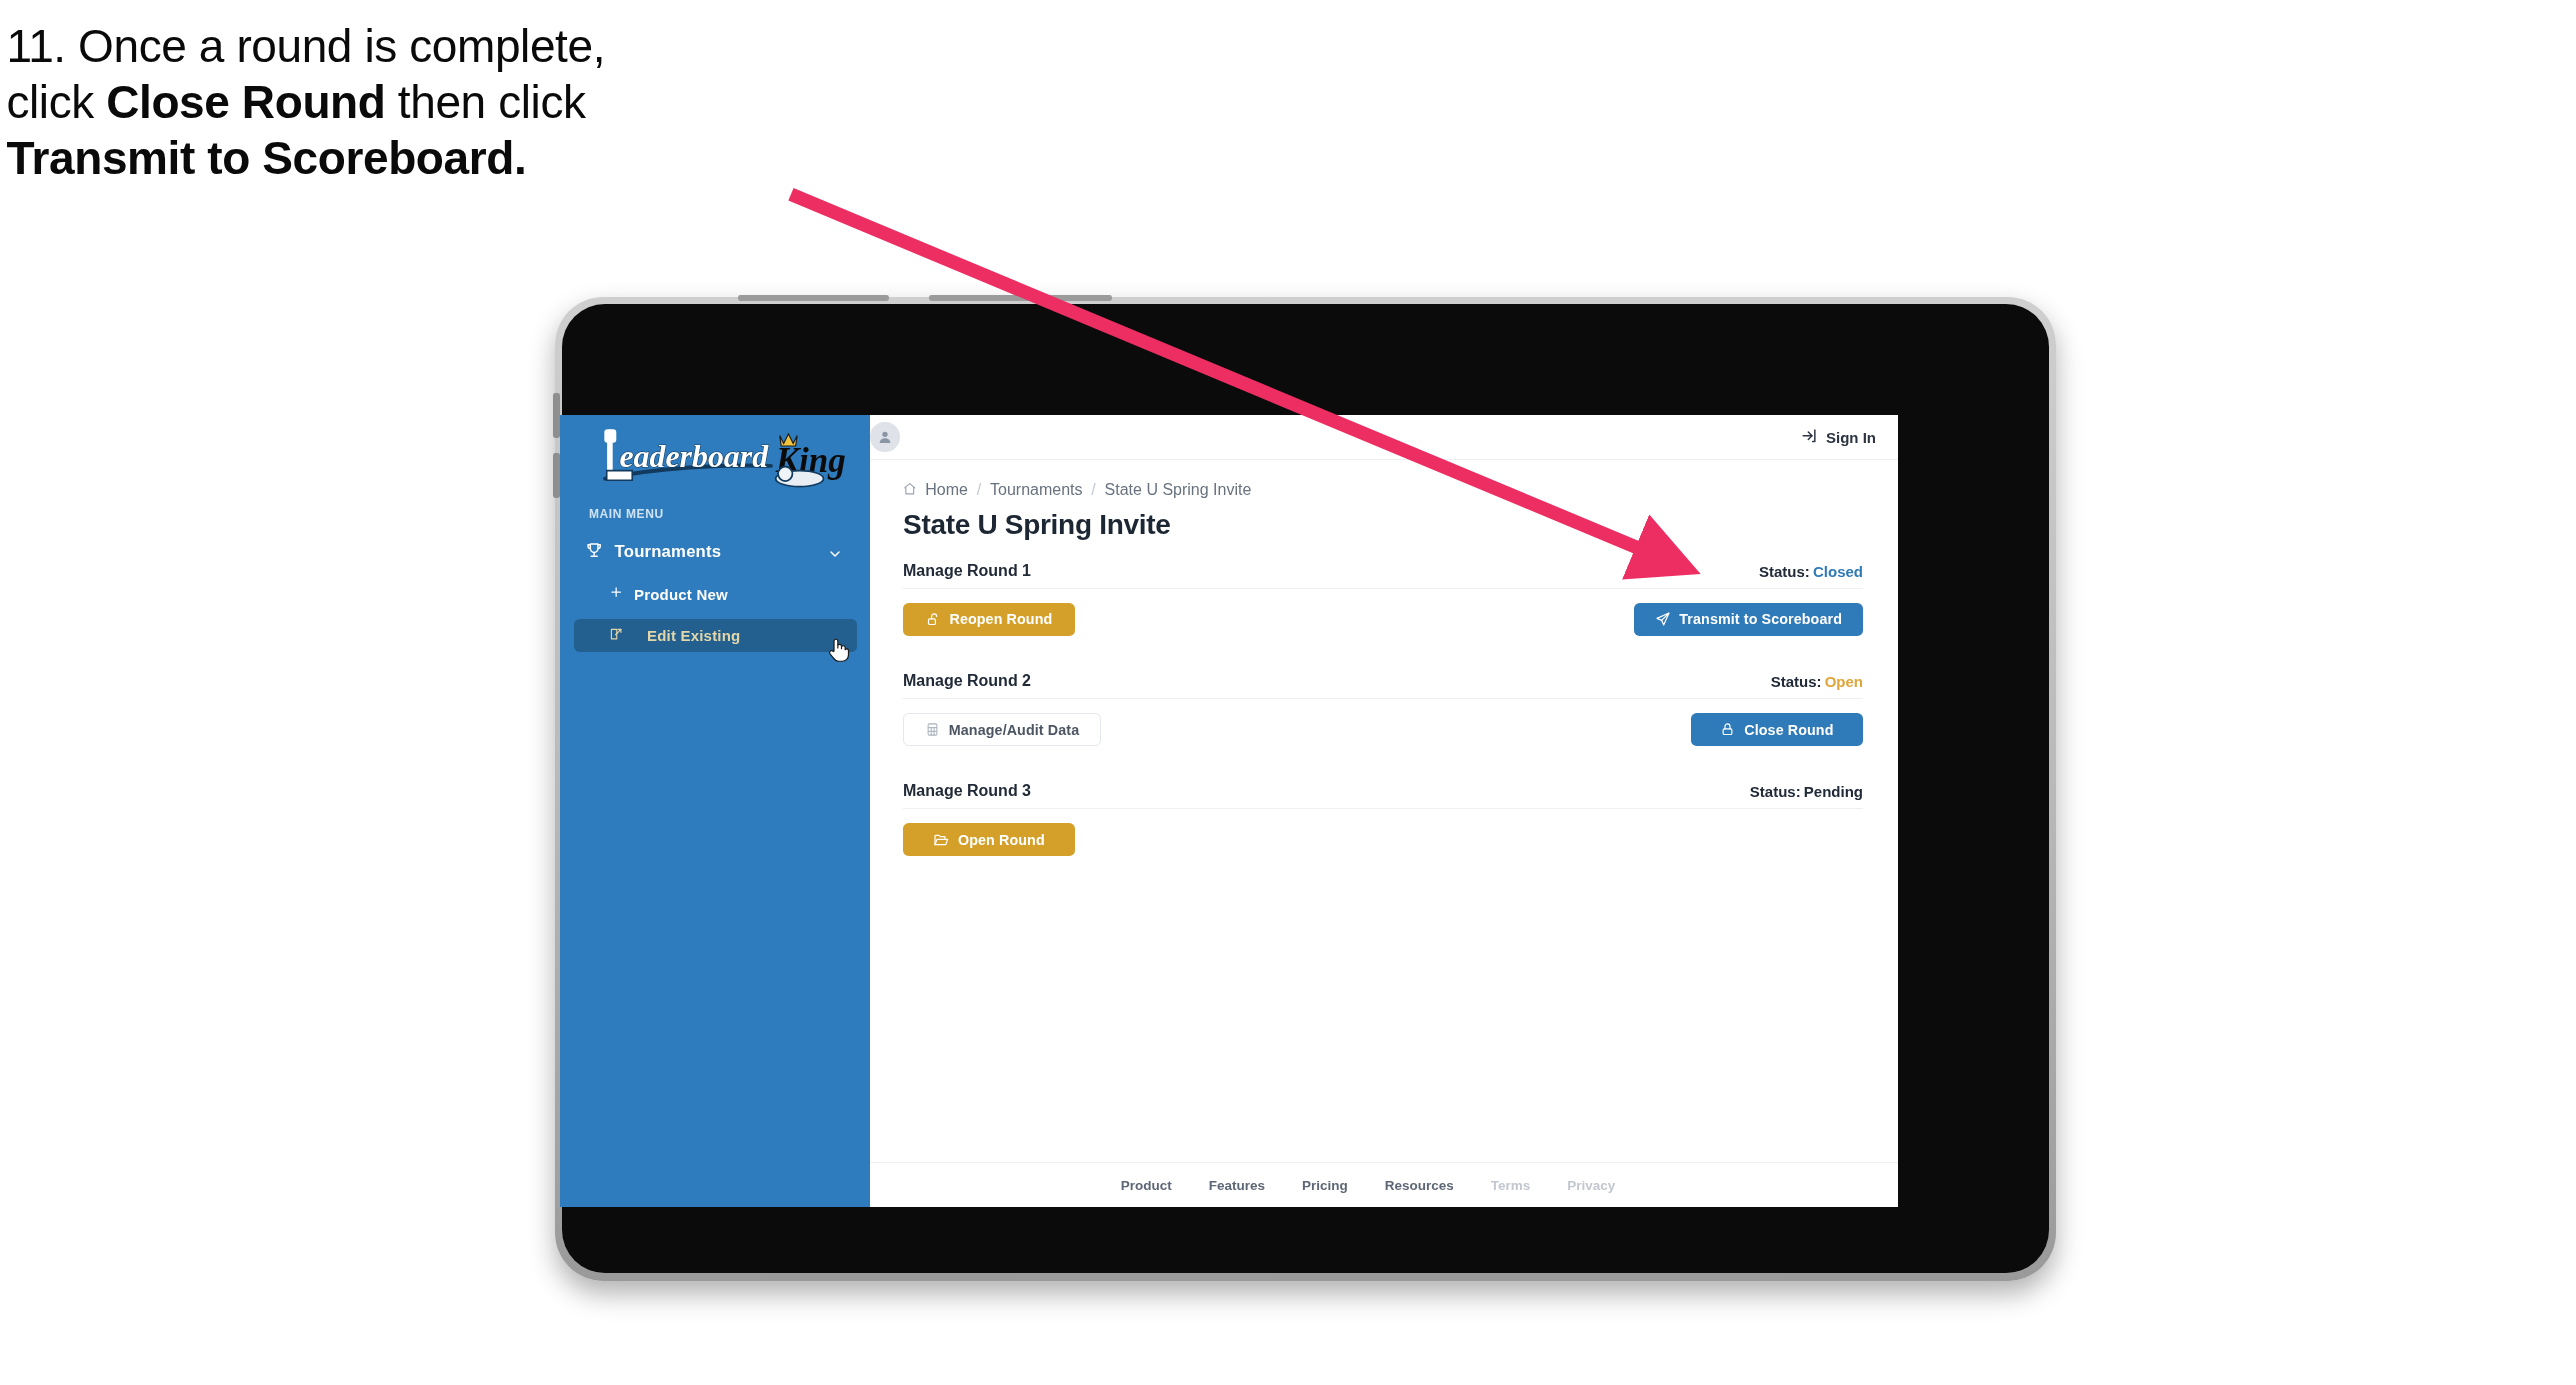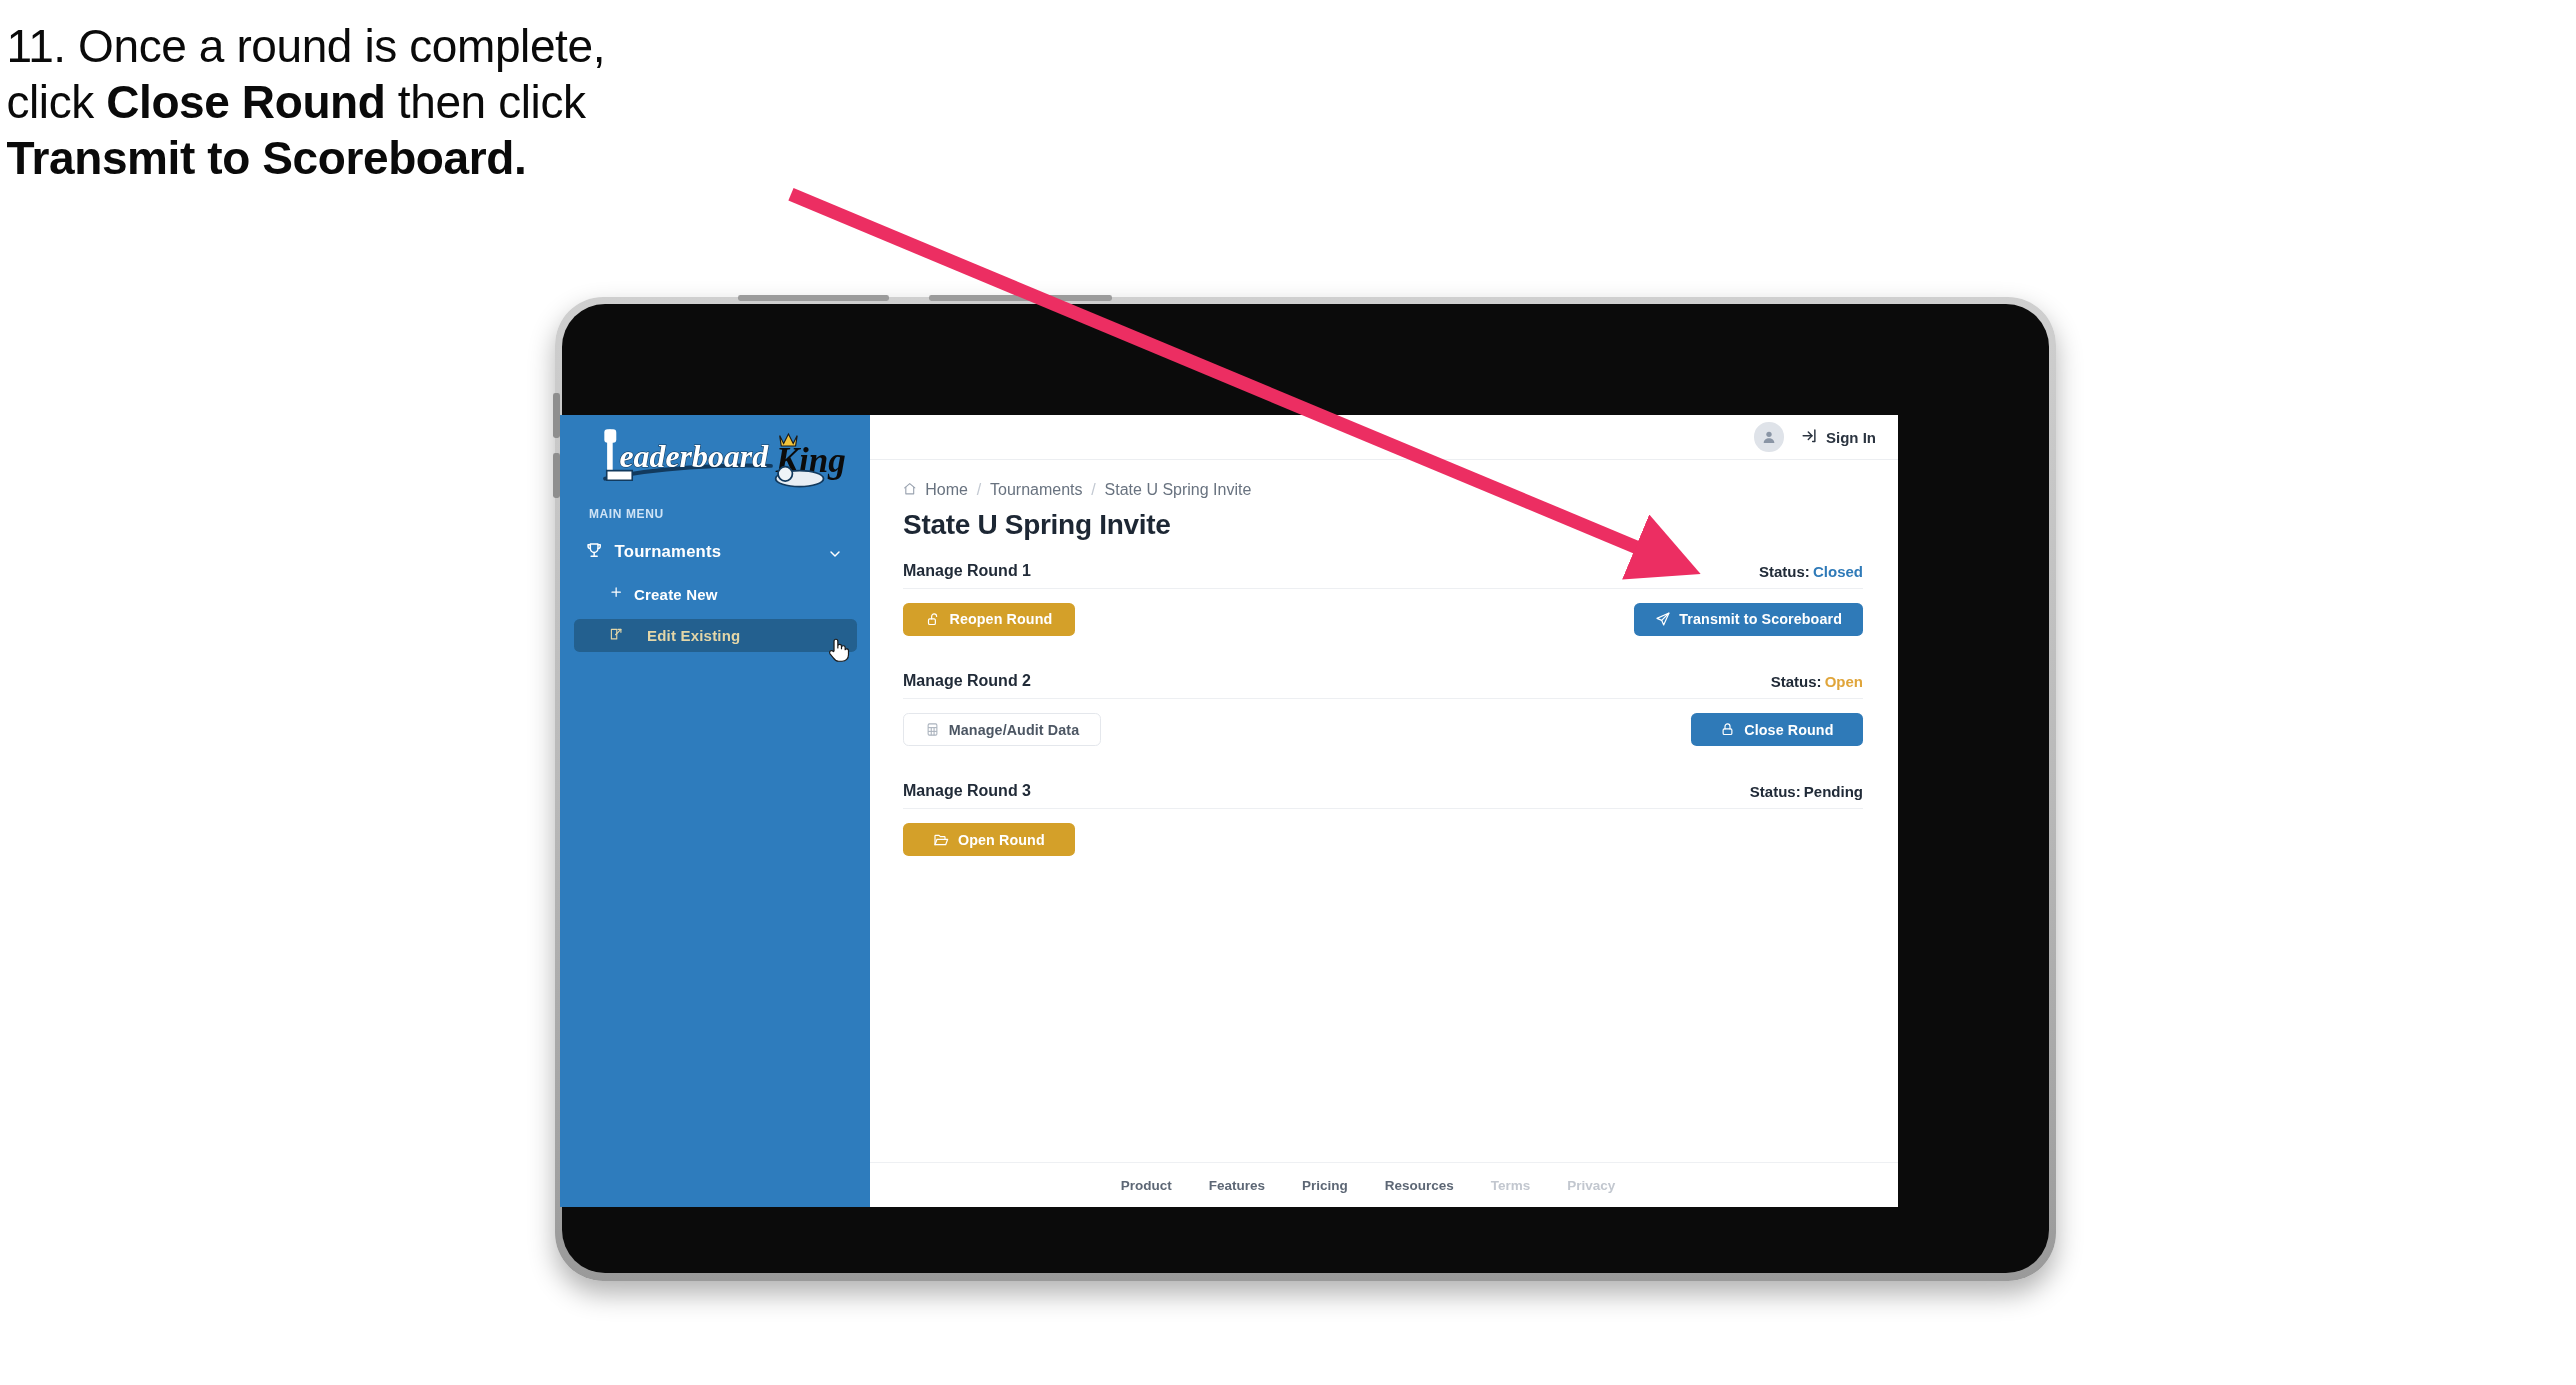--- a/index.html
+++ b/index.html
@@ -198,21 +198,21 @@
     background: #ffffff;
     display: flex;
     flex-direction: column;
   }
   #topbar {
     height: 45px;
     min-height: 45px;
     border-bottom: 0.8px solid #eceef1;
     display: flex;
     align-items: center;
-    justify-content: flex-end;
+    justify-content: space-between;
     padding-right: 22px;
     box-sizing: border-box;
   }
   #avatar {
     width: 29.5px; height: 29.5px;
     border-radius: 50%;
     background: #dfe3e9;
     display: flex; align-items: center; justify-content: center;
     margin-right: 17.5px;
   }
@@ -400,21 +400,21 @@
       </span>
     </div>
 
     <div class="nav-item" id="nav-create">
       <span class="ico">
         <svg width="14.3" height="14.3" viewBox="0 0 24 24" fill="none" stroke="#ffffff" stroke-width="2.1" stroke-linecap="round">
             <path d="M12 5v14"></path>
             <path d="M5 12h14"></path>
           </svg>
       </span>
-      <span class="nav-text">Create New</span>
+      <span class="nav-text">Product New</span>
     </div>
 
     <div class="nav-item" id="nav-edit">
       <span class="ico">
         <svg width="14.3" height="14.3" viewBox="0 0 24 24" fill="none" stroke="#e3d6a8" stroke-width="1.9" stroke-linecap="round" stroke-linejoin="round">
           <path d="M4 4h9v16H4z"></path>
             <path d="M20 4l-9 9"></path>
             <path d="M15 4h5v5"></path>
         </svg>
       </span>

